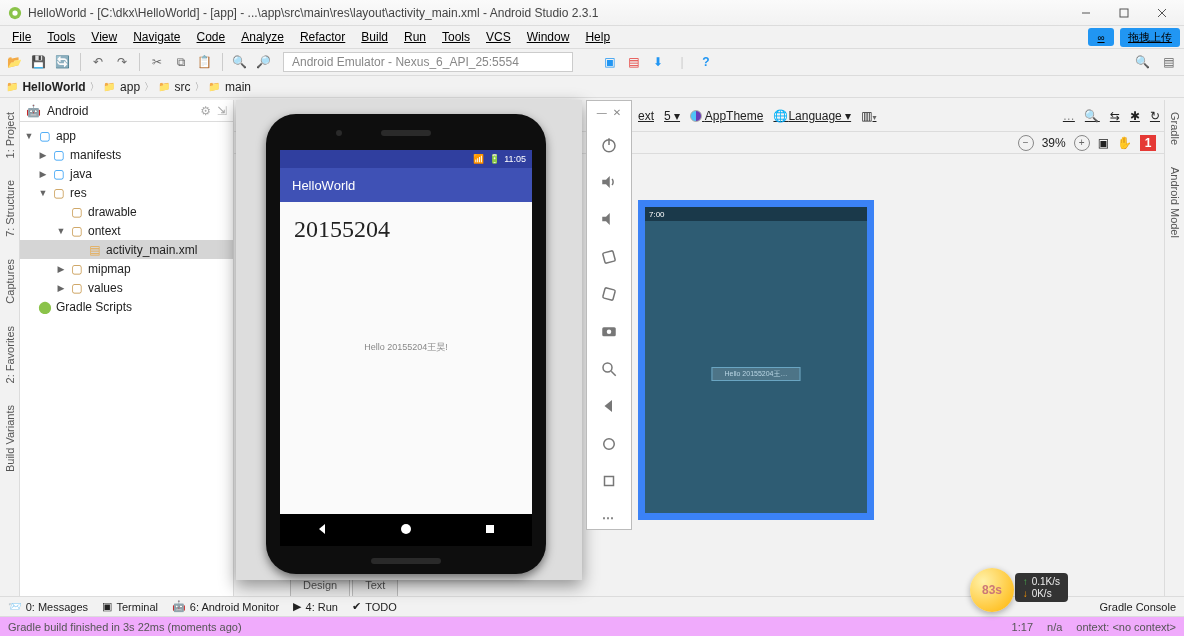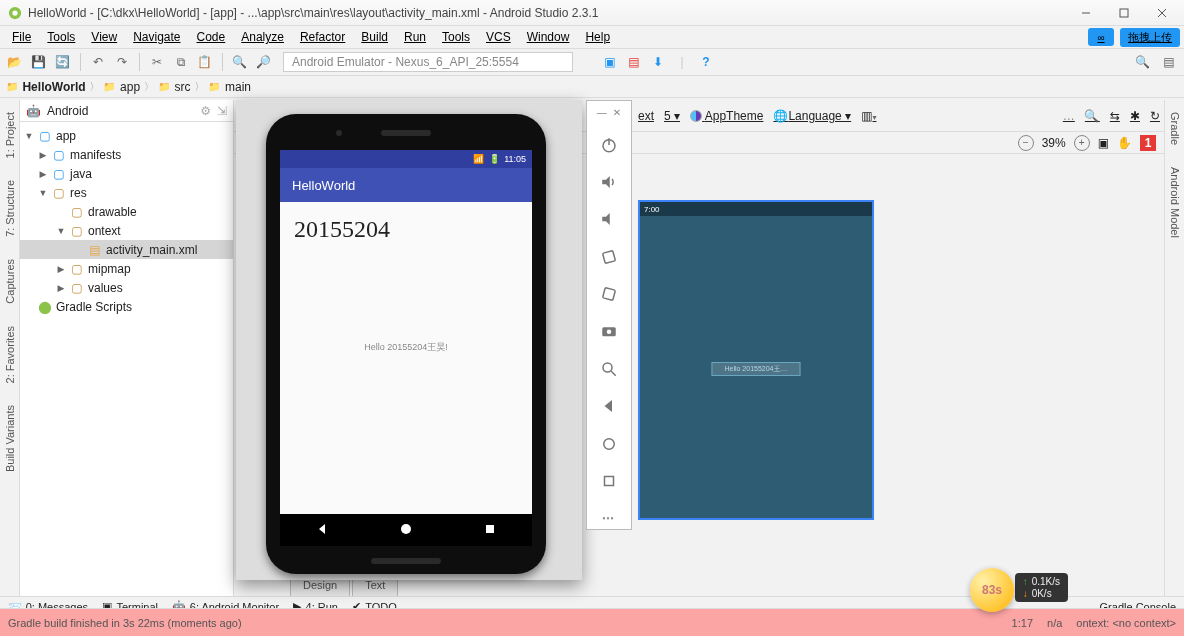--- a/index.html
+++ b/index.html
@@ -75,21 +75,21 @@
   
   .zoombar { position:absolute; top:32px; left:0; right:0; height:22px; display:flex; align-items:center; justify-content:flex-end; gap:8px; padding-right:8px; border-bottom:1px solid #dcdcdc; }
   .zoom-circ { width:16px; height:16px; border:1px solid #888; border-radius:50%; display:flex; align-items:center; justify-content:center; font-size:10px; color:#666; }
   .red-sq { width:16px;height:16px; background:#e53935; color:#fff; display:flex; align-items:center; justify-content:center; font-weight:bold; }
 
   
   .ruler { position:absolute; top:54px; left:404px; right:0; height:16px; color:#888; font-size:10px; display:flex; align-items:flex-start; }
   .ruler span { position:absolute; transform:translateX(-50%); }
 
   
-  .device-canvas { position:absolute; top:100px; left:404px; width:236px; height:320px; background:#2e5c73; border:2px solid #3b82f6; }
+  .device-canvas { position:absolute; top:100px; left:404px; width:236px; height:320px; background:#2e5c73; border:7px solid #3b82f6; }
   .canvas-strip { position:absolute; top:0; left:0; right:0; height:14px; background:#1a394a; color:#fff; font-size:8px; display:flex; align-items:center; padding-left:4px; }
   .canvas-label { position:absolute; top:160px; left:50%; transform:translateX(-50%); background:rgba(255,255,255,0.15); border:1px solid #6aa5c2; padding:1px 12px; font-size:7px; color:#b8d4e3; white-space:nowrap; }
 
   
   .emu-shadow { position:absolute; top:100px; left:236px; width:346px; height:480px; background:#ddd; box-shadow:0 6px 16px rgba(0,0,0,0.4); z-index:50; }
   .emu-toolbar { position:absolute; top:100px; left:586px; width:46px; height:430px; background:#fff; border:1px solid #bbb; z-index:60; display:flex; flex-direction:column; align-items:center; padding-top:6px; gap:16px; }
   .emu-toolbar .hdr { display:flex; gap:6px; font-size:10px; color:#888; }
   .emu-toolbar .ebtn { width:22px; height:22px; display:flex; align-items:center; justify-content:center; color:#777; }
   .emu-toolbar svg { width:18px; height:18px; }
 
@@ -107,21 +107,21 @@
   .chin { position:absolute; bottom:10px; left:50%; transform:translateX(-50%); width:70px; height:6px; background:#2a2a2a; border-radius:3px; }
 
   
   .editor-tabs { position:absolute; bottom:0; left:290px; height:20px; display:flex; gap:2px; z-index:40; }
   .editor-tab { padding:2px 12px; border:1px solid #bbb; border-bottom:none; background:#e8e8e8; font-size:11px; color:#555; }
 
   
   .bottombar { position:absolute; bottom:20px; left:0; right:0; height:20px; background:#f2f2f2; border-top:1px solid #dcdcdc; display:flex; align-items:center; padding:0 8px; gap:14px; font-size:11px; }
   .bottombar .item { display:flex; align-items:center; gap:4px; }
   .androico { color:#8bc34a; }
-  .statusbar2 { position:absolute; bottom:0; left:0; right:0; height:28px; background:#fca5a5; border-top:1px solid #dcdcdc; display:flex; align-items:center; padding:0 8px; font-size:11px; color:#555; }
+  .statusbar2 { position:absolute; bottom:0; left:0; right:0; height:20px; background:#f0abfc; border-top:1px solid #dcdcdc; display:flex; align-items:center; padding:0 8px; font-size:11px; color:#555; }
   .statusbar2 .right { margin-left:auto; display:flex; gap:14px; }
 
   
   .netbadge { position:absolute; right:116px; bottom:34px; background:#333; color:#eee; border-radius:4px; padding:3px 8px; font-size:10px; display:flex; flex-direction:column; gap:1px; z-index:200; }
   .netbadge .row { display:flex; align-items:center; gap:4px; }
   .uparrow { color:#4caf50; }
   .downarrow { color:#ff9800; }
 
   .emoji-badge { position:absolute; right:170px; bottom:24px; width:44px; height:44px; border-radius:50%; background:radial-gradient(circle at 30% 30%, #fff1a8, #ffb300); box-shadow:0 2px 6px rgba(0,0,0,0.3); z-index:200; display:flex; align-items:center; justify-content:center; font-size:12px; color:#c77; font-weight:bold; }
 </style>

